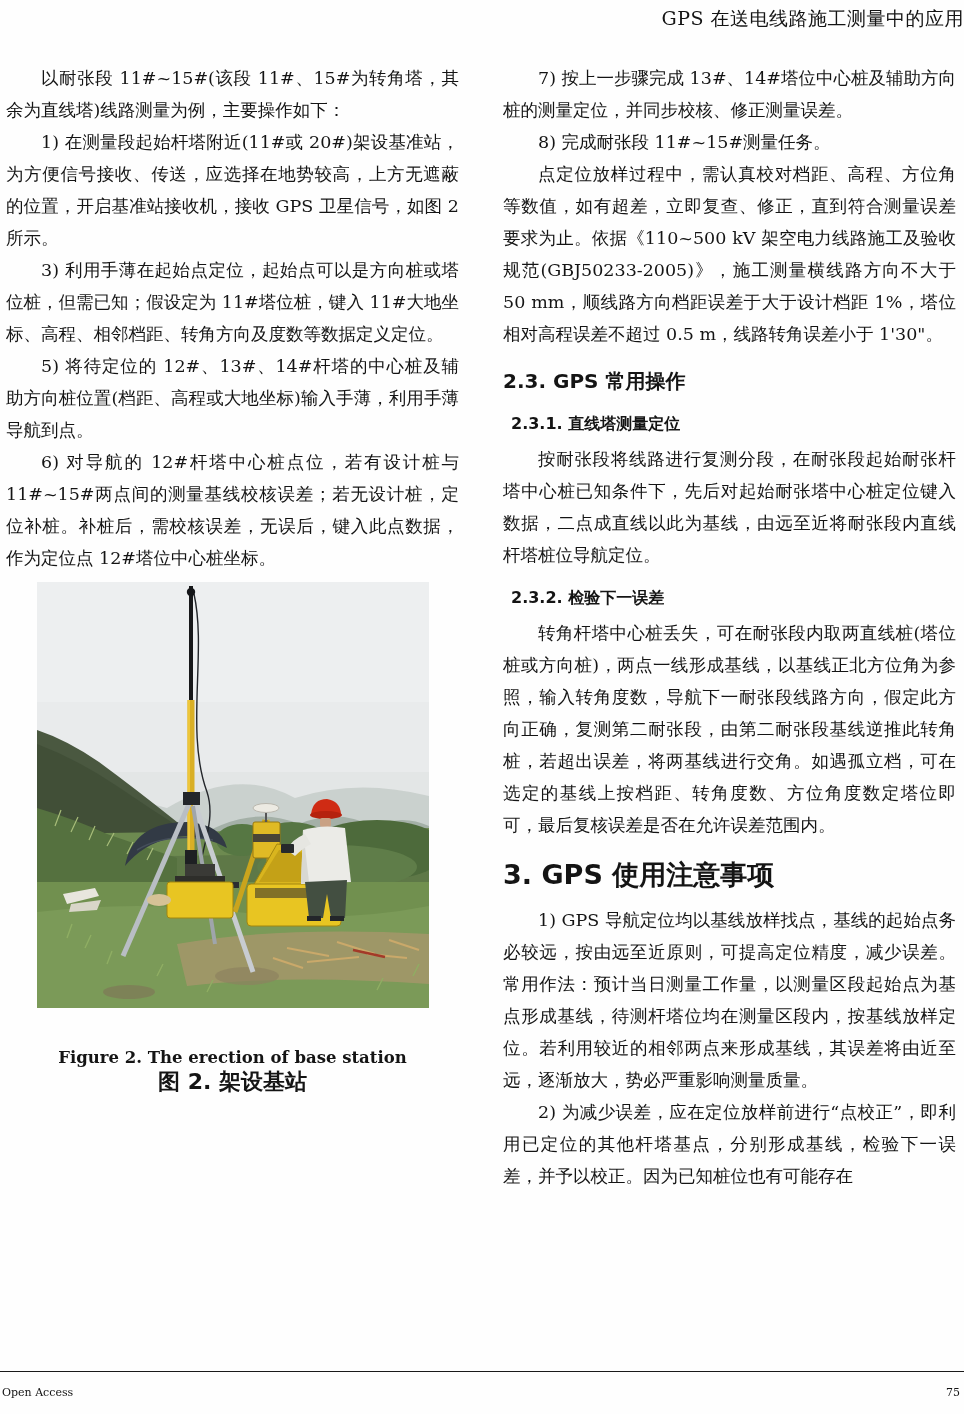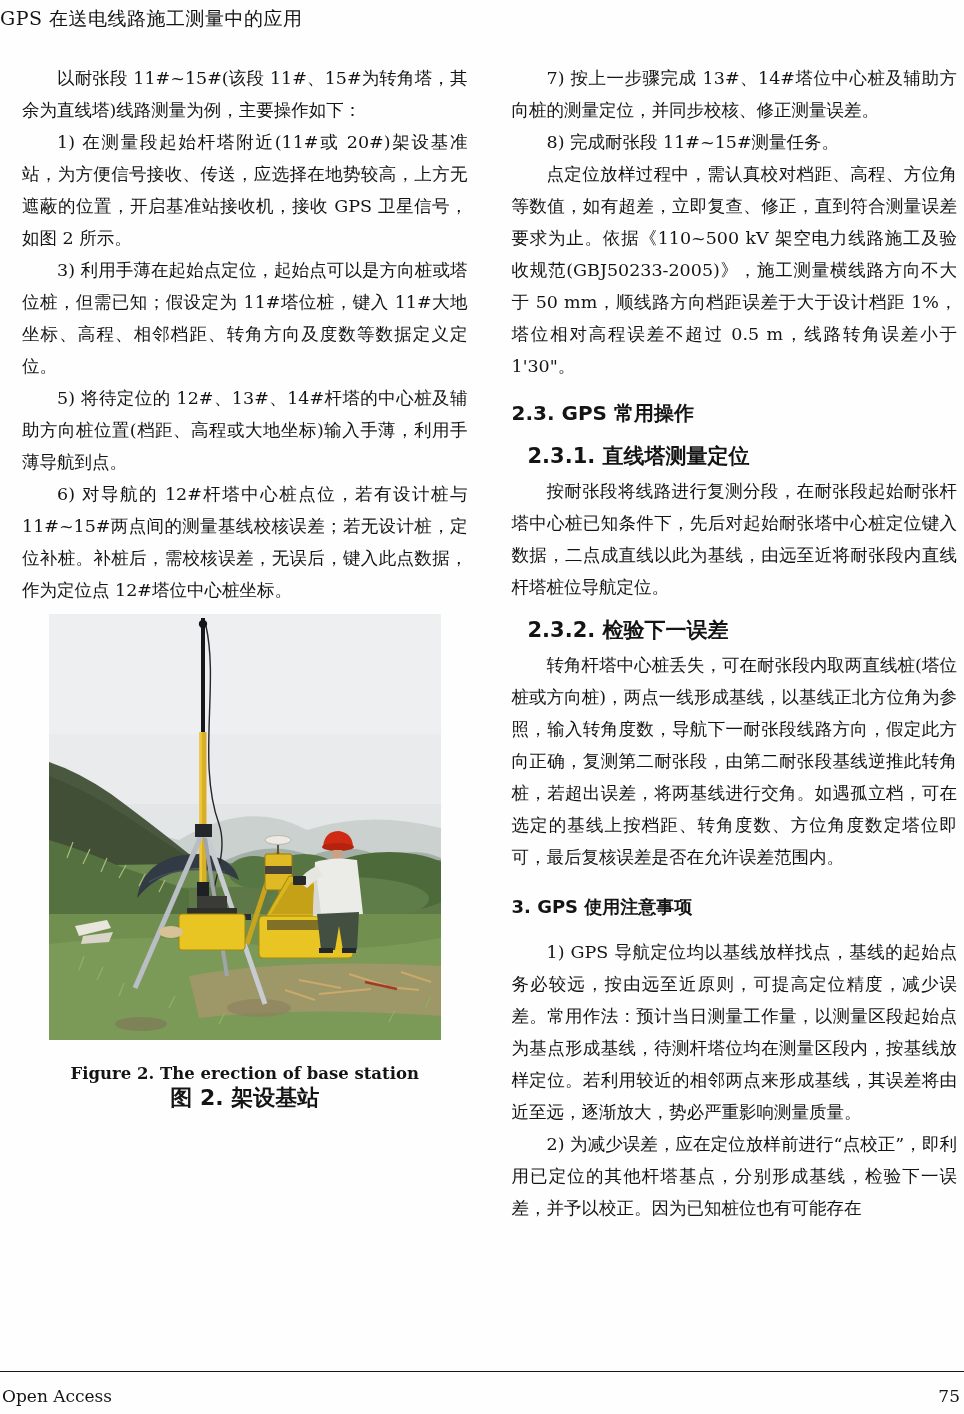--- a/index.html
+++ b/index.html
@@ -5,73 +5,73 @@
   html,body{margin:0;padding:0;background:#ffffff;}
   .page{
     position:relative;
     width:964px;height:1414px;
     background:#fefefe;
     font-family:"DejaVu Serif","Liberation Serif",serif;
     color:#141414;
     overflow:hidden;
   }
   .header-title{
-    position:absolute;top:6px;left:0;right:0;
-    text-align:left;
+    position:absolute;top:6px;left:16px;right:0;
+    text-align:right;
     font-size:19px;letter-spacing:.5px;
   }
   .columns{
-    position:absolute;top:62px;left:22px;right:7px;
+    position:absolute;top:62px;left:6px;right:7px;
     display:flex;gap:44px;
   }
   .col{
     width:453px;
     font-size:17.5px;
     line-height:32px;
     text-align:justify;
   }
   .col p{margin:0;text-indent:2em;}
   .h23{
     margin:15px 0 9px;
     font-size:20px;font-weight:bold;text-indent:0;
     font-family:"DejaVu Sans","Liberation Sans",sans-serif;
   }
   .hsub{
-    margin:11px 16px 3px;
-    font-size:21px;font-weight:bold;text-indent:0;
+    margin:11px 8px 3px;
+    font-size:16px;font-weight:bold;text-indent:0;
     font-family:"DejaVu Sans","Liberation Sans",sans-serif;
   }
   .h3big{
     margin:18px 0 13px;
-    font-size:18px;font-weight:bold;text-indent:0;
+    font-size:27px;font-weight:bold;text-indent:0;
     font-family:"DejaVu Sans","Liberation Sans",sans-serif;
   }
   sup{font-size:11px;line-height:0;}
   .figure-block{margin-top:8px;text-align:center;}
   .photo-wrap{display:inline-block;line-height:0;}
   .caption{
-    margin-top:12px;
+    margin-top:28px;
     line-height:24px;
   }
   .caption-en{
     font-size:16.5px;font-weight:bold;
     font-family:"DejaVu Serif","Liberation Serif",serif;
   }
   .caption-zh{
     font-size:22px;font-weight:bold;
     font-family:"DejaVu Sans","Liberation Sans",sans-serif;
   }
   .footer{
     position:absolute;left:0;right:0;top:1371px;
     border-top:1.5px solid #1a1a1a;
   }
   .footer-row{
     display:flex;justify-content:space-between;
     padding:14px 4px 0 2px;
-    font-size:17px;
+    font-size:11px;
   }
 </style>
 </head>
 <body>
 
 <div class="page">
 
   <div class="header-title">GPS 在送电线路施工测量中的应用</div>
 
   <div class="columns">

